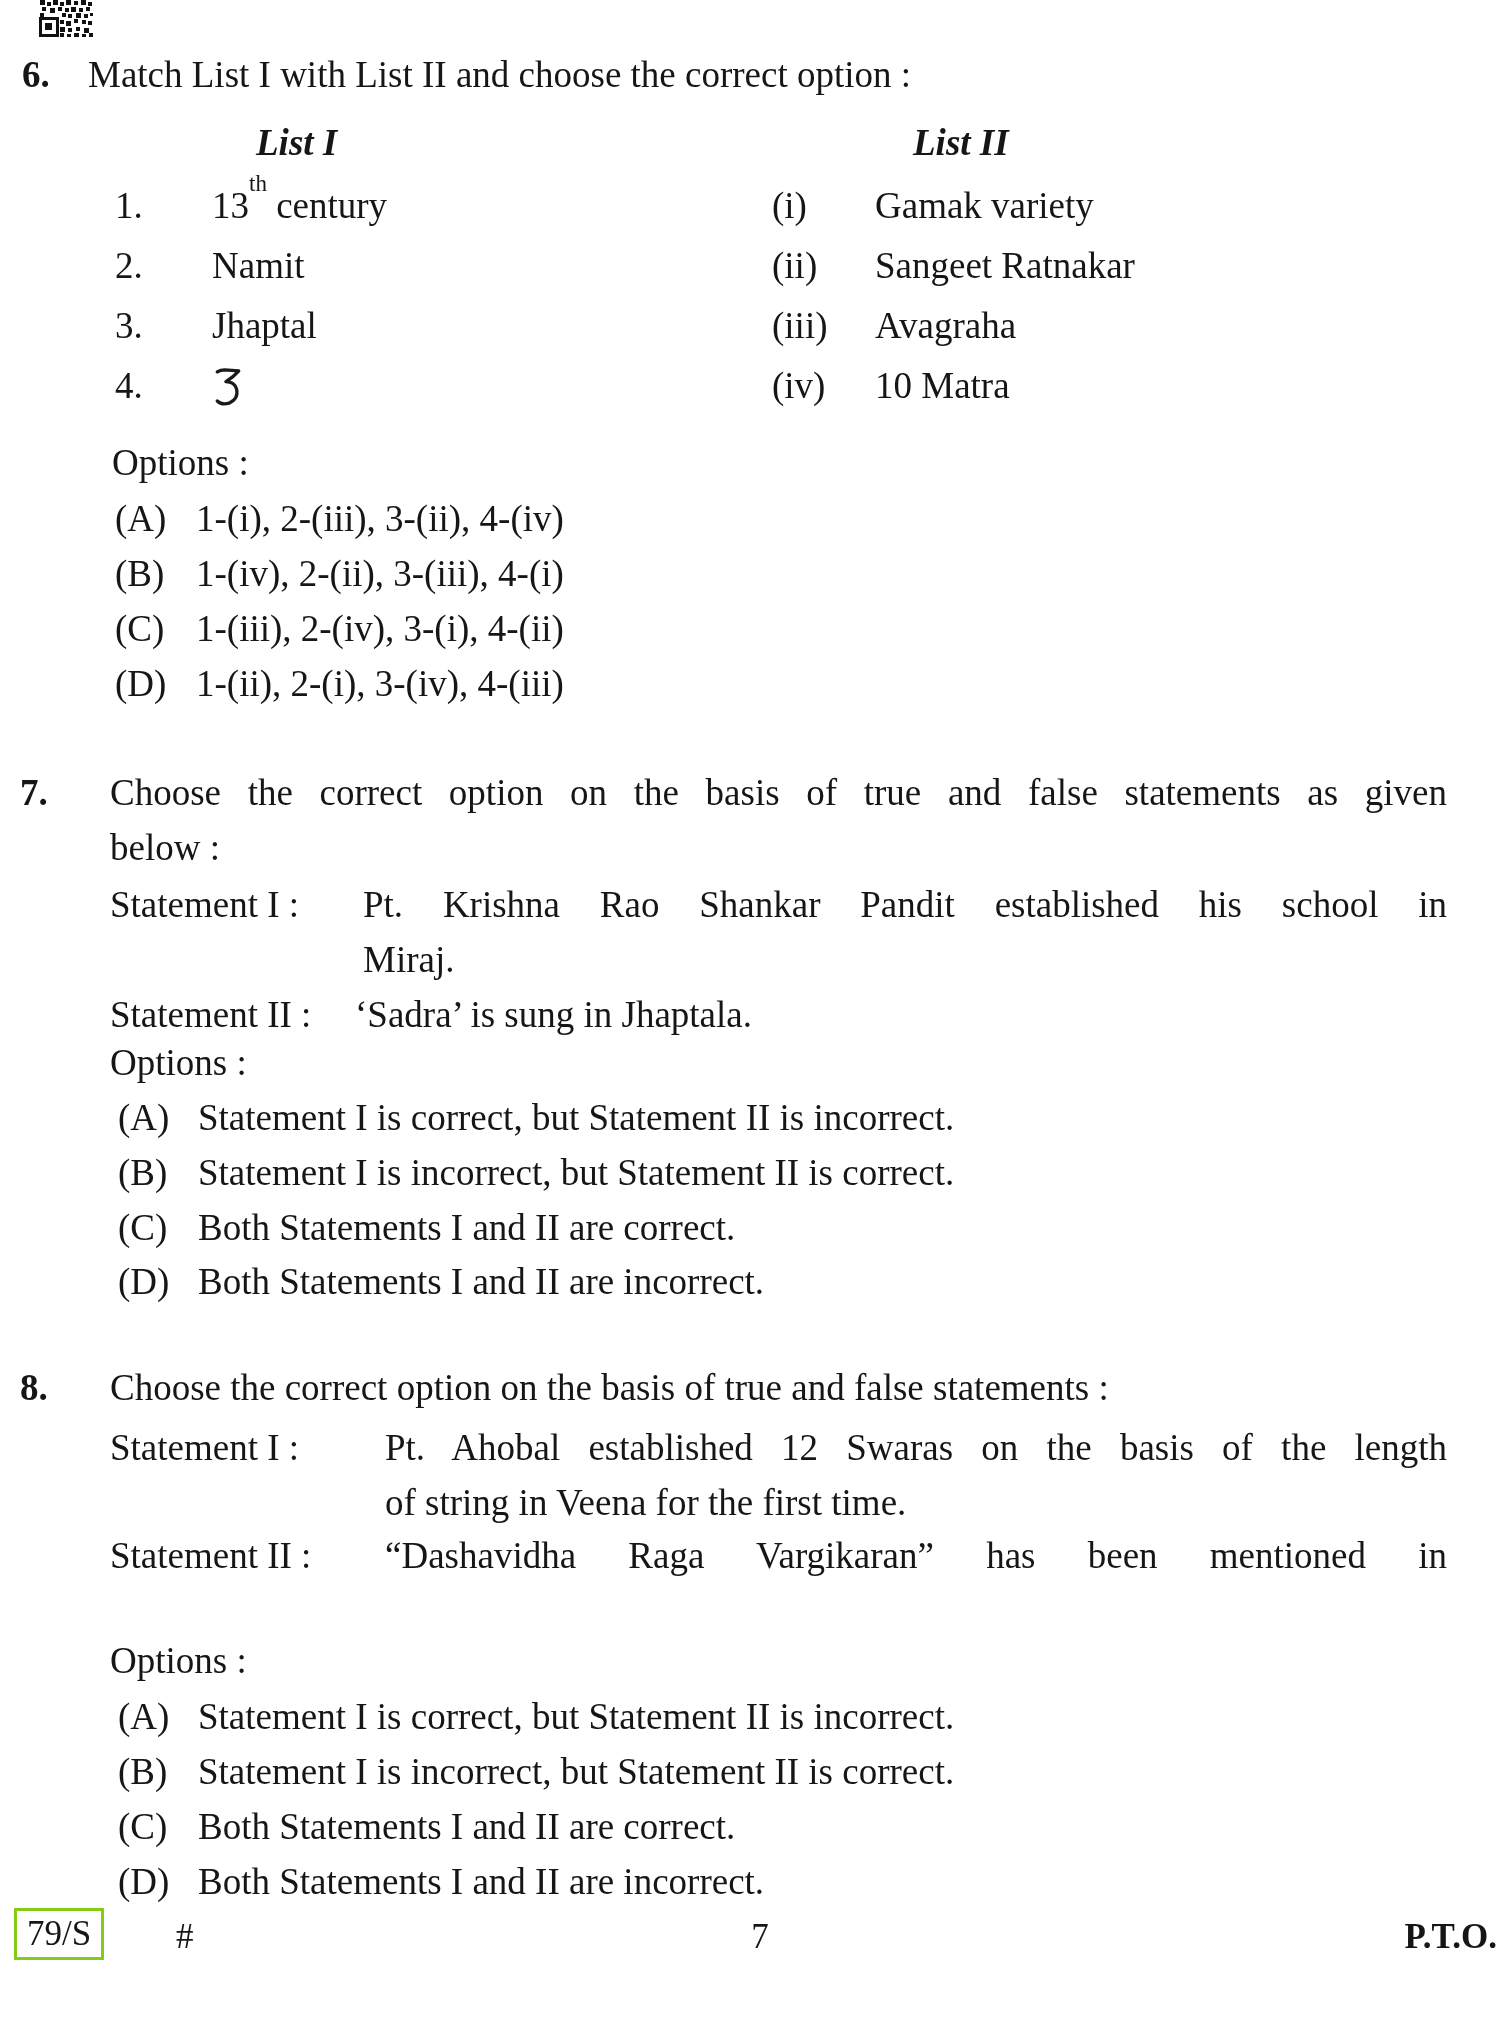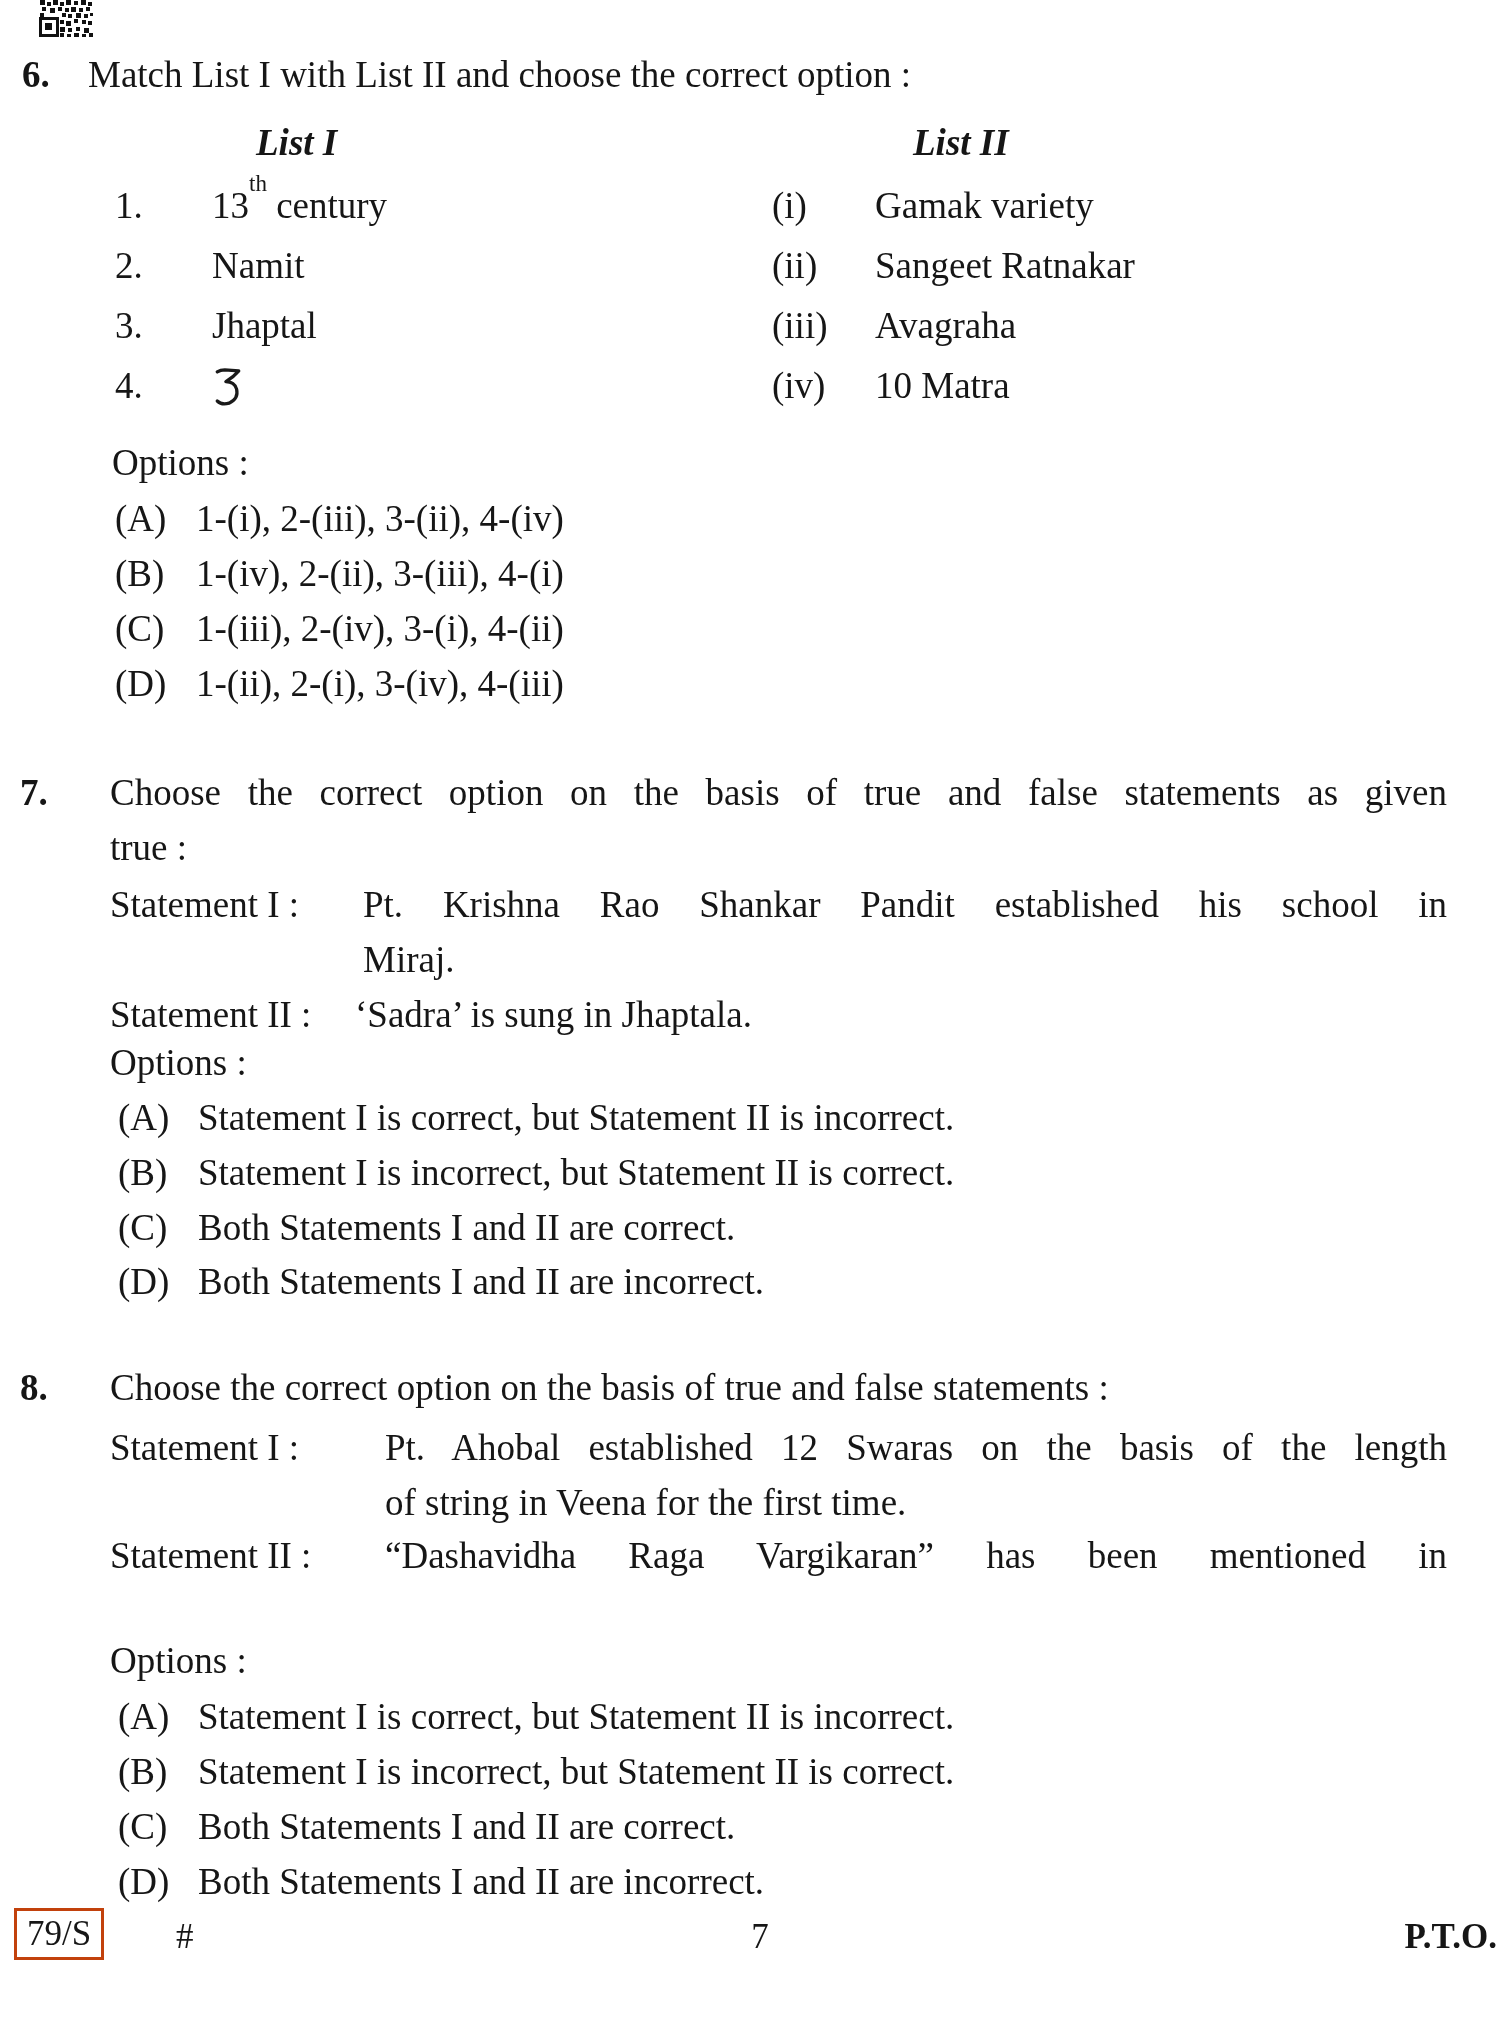--- a/index.html
+++ b/index.html
@@ -14,21 +14,21 @@
   }
   .abs{position:absolute;line-height:46px;white-space:nowrap;}
   .blk{position:absolute;line-height:46px;}
   .jl{text-align:justify;text-align-last:justify;white-space:normal;}
   .b{font-weight:700;}
   .bi{font-weight:700;font-style:italic;margin-left:48px;}
   .i{}
   sup.ord{font-size:23px;position:relative;top:-14px;line-height:0;}
   .codebox{
     position:absolute;left:14px;top:1908px;
-    border:3px solid #c2410c;
+    border:3px solid #84cc16;
     padding:0 10px;
     font-size:35px;line-height:46px;
   }
   .foot{font-size:35px;line-height:46px;}
   svg{display:block;}
 </style>
 </head>
 <body>
 
 <div class="page">
@@ -113,21 +113,21 @@
   <span class="abs" style="left:196px;top:496px">1-(i), 2-(iii), 3-(ii), 4-(iv)</span>
   <span class="abs" style="left:115px;top:551px">(B)</span>
   <span class="abs" style="left:196px;top:551px">1-(iv), 2-(ii), 3-(iii), 4-(i)</span>
   <span class="abs" style="left:115px;top:606px">(C)</span>
   <span class="abs" style="left:196px;top:606px">1-(iii), 2-(iv), 3-(i), 4-(ii)</span>
   <span class="abs" style="left:115px;top:661px">(D)</span>
   <span class="abs" style="left:196px;top:661px">1-(ii), 2-(i), 3-(iv), 4-(iii)</span>
 
   <span class="abs b" style="left:20px;top:770px">7.</span>
   <div class="blk jl" style="left:110px;top:770px;width:1337px">Choose the correct option on the basis of true and false statements as given</div>
-  <span class="abs" style="left:110px;top:825px">true :</span>
+  <span class="abs" style="left:110px;top:825px">below :</span>
 
   <span class="abs i" style="left:110px;top:882px">Statement I :</span>
   <div class="blk jl" style="left:363px;top:882px;width:1084px">Pt. Krishna Rao Shankar Pandit established his school in</div>
   <span class="abs" style="left:363px;top:937px">Miraj.</span>
 
   <span class="abs i" style="left:110px;top:992px">Statement II :</span>
   <span class="abs" style="left:355px;top:992px">‘Sadra’ is sung in Jhaptala.</span>
 
   <span class="abs" style="left:110px;top:1040px">Options :</span>
 

